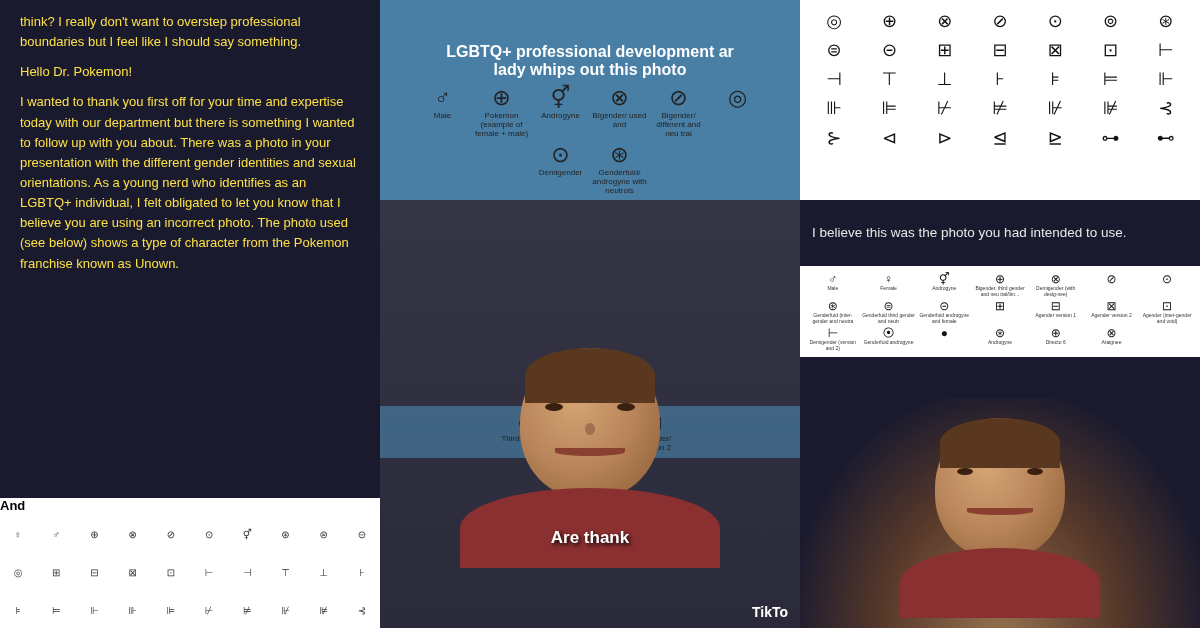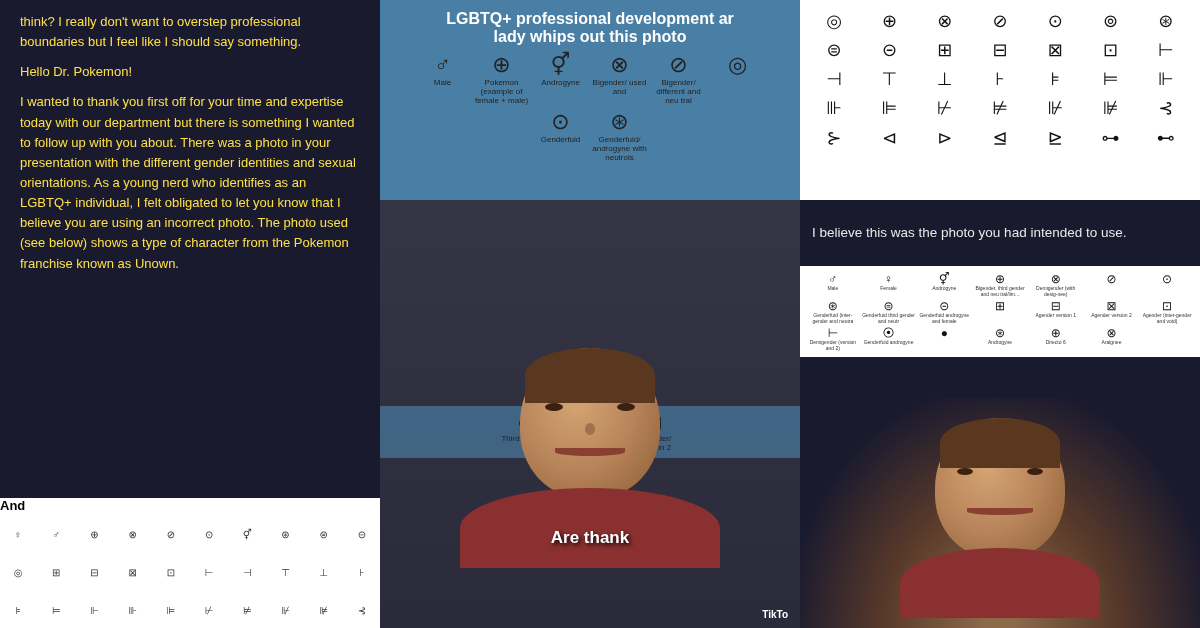--- a/index.html
+++ b/index.html
@@ -98,20 +98,21 @@
       justify-content: flex-start;
       padding: 10px;
     }
 
     .panel-middle .top-chart .chart-title {
       color: #fff;
       font-size: 16px;
       font-weight: bold;
       text-align: center;
       margin-bottom: 6px;
+      margin-top: 33px;
     }
 
     .chart-symbols-area {
       display: flex;
       flex-wrap: wrap;
       justify-content: center;
       gap: 4px;
       width: 100%;
     }
 
@@ -143,21 +144,21 @@
       font-size: 17px;
       font-weight: bold;
       text-shadow: 2px 2px 4px #000;
     }
 
     .tiktok-logo {
       position: absolute;
       bottom: 8px;
       right: 12px;
       color: #fff;
-      font-size: 10px;
+      font-size: 14px;
       font-weight: bold;
     }
 
     
     .panel-right {
       width: 400px;
       height: 628px;
       flex-shrink: 0;
       position: relative;
       background: #1a1a2e;
@@ -306,21 +307,21 @@
         <div class="chart-symbol-item">
           <span class="sym">⊘</span>
           <span class="sym-label">Bigender/ different and neu tral</span>
         </div>
         <div class="chart-symbol-item">
           <span class="sym">◎</span>
           <span class="sym-label"></span>
         </div>
         <div class="chart-symbol-item">
           <span class="sym">⊙</span>
-          <span class="sym-label">Genderfuid</span>
+          <span class="sym-label">Demigender</span>
         </div>
         <div class="chart-symbol-item">
           <span class="sym">⊛</span>
           <span class="sym-label">Genderfuid/ androgyne with neutrois</span>
         </div>
       </div>
     </div>
 
     <div style="position:absolute; bottom: 170px; left:0; right:0; background:#4a7fa5aa; padding:6px; display:flex; gap:10px; justify-content:center;">
       <div class="chart-symbol-item">

